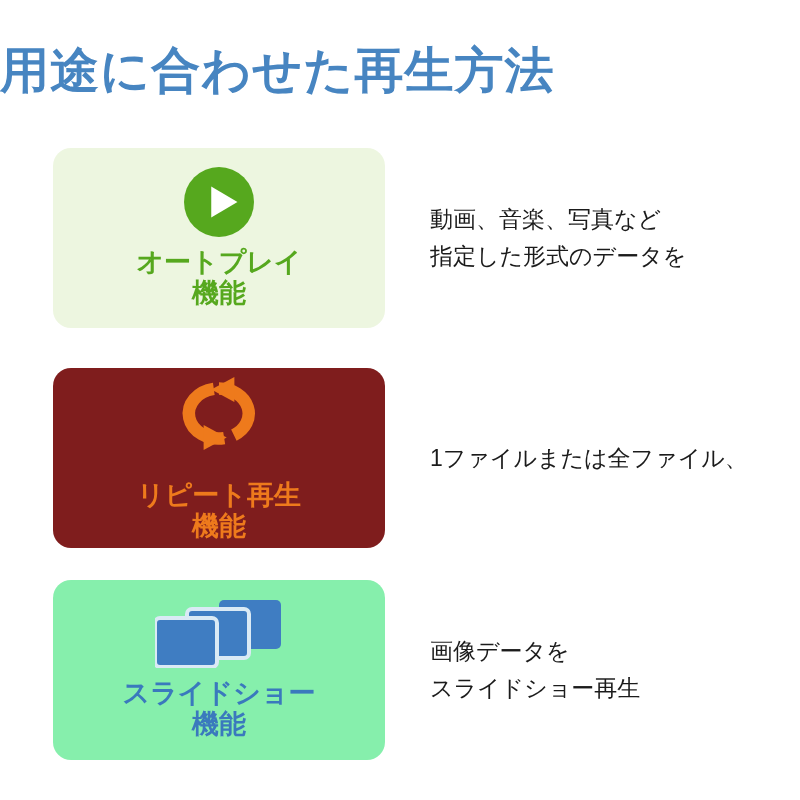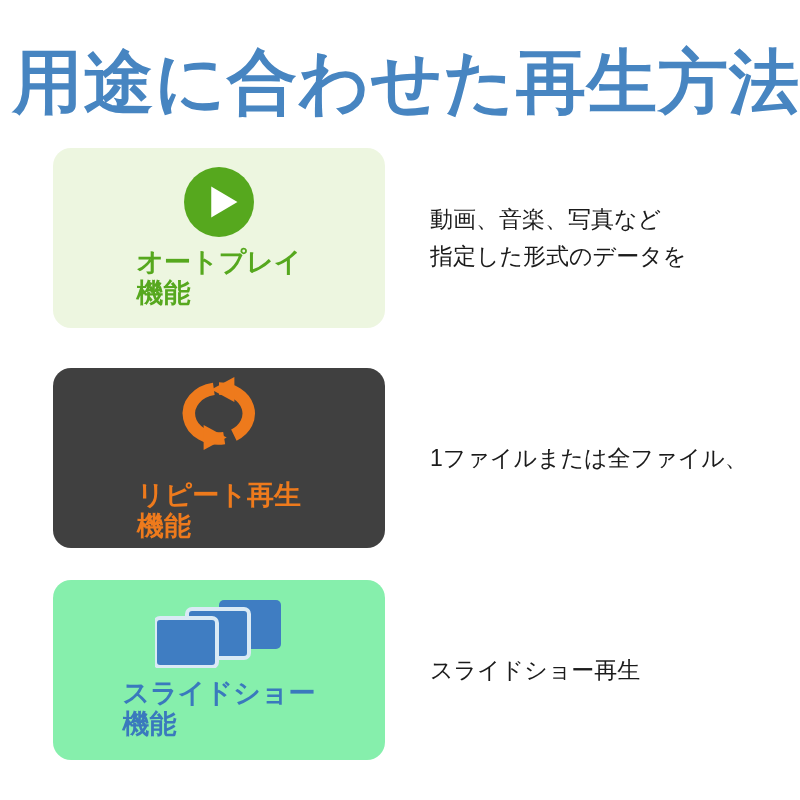--- a/index.html
+++ b/index.html
@@ -6,22 +6,22 @@
   body {
     width: 800px; height: 800px;
     background: #ffffff;
     font-family: "Liberation Sans", sans-serif;
     position: relative;
     overflow: hidden;
   }
   .title {
     margin: 0;
     padding-top: 44px;
-    text-align: right;
-    font-size: 70px;
+    text-align: left;
+    font-size: 49px;
     font-weight: bold;
     letter-spacing: 1px;
     color: #4785c1;
     line-height: 1.1;
   }
   .row {
     position: absolute;
     left: 53px;
     display: flex;
     align-items: center;
@@ -33,25 +33,26 @@
     width: 332px;
     height: 180px;
     border-radius: 18px;
     display: flex;
     flex-direction: column;
     align-items: center;
     justify-content: center;
     flex: 0 0 auto;
   }
   .card-green  { background: #edf6e0; }
-  .card-orange { background: #404040; gap: 18px; }
+  .card-orange { background: #7f1d1d; gap: 18px; }
   .card-blue   { background: #86efac; }
   .icon-wrap { display: flex; align-items: center; justify-content: center; }
   .card-label {
     margin-top: 10px;
+    text-align: center;
     font-size: 27px;
     font-weight: bold;
     line-height: 31px;
   }
   .label-green  { color: #56a81e; }
   .label-orange { color: #ee7a1c; }
   .label-blue   { color: #3a79bd; }
   .desc {
     margin-left: 45px;
     font-size: 23px;
@@ -113,15 +114,16 @@
         <rect x="32" y="9" width="62" height="49" rx="5" fill="#3f7dc2" stroke="#daeaf5" stroke-width="4"></rect>
         <rect x="0" y="18" width="62" height="49" rx="5" fill="#3f7dc2" stroke="#daeaf5" stroke-width="4"></rect>
       </svg>
     </div>
     <div class="card-label label-blue">
       <div>スライドショー</div>
       <div>機能</div>
     </div>
   </div>
   <div class="desc">
+    <div>画像データを</div>
     <div>スライドショー再生</div>
   </div>
 </section>
 
 </body></html>

